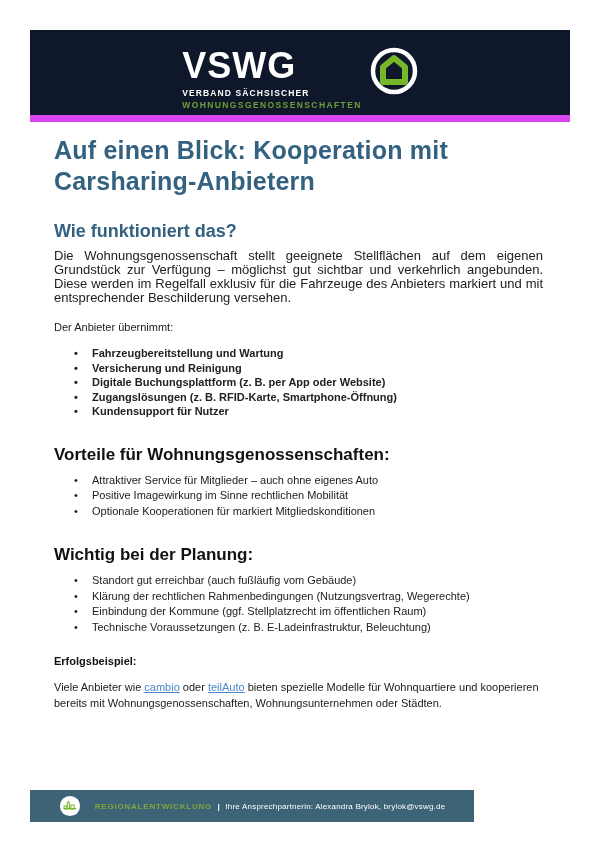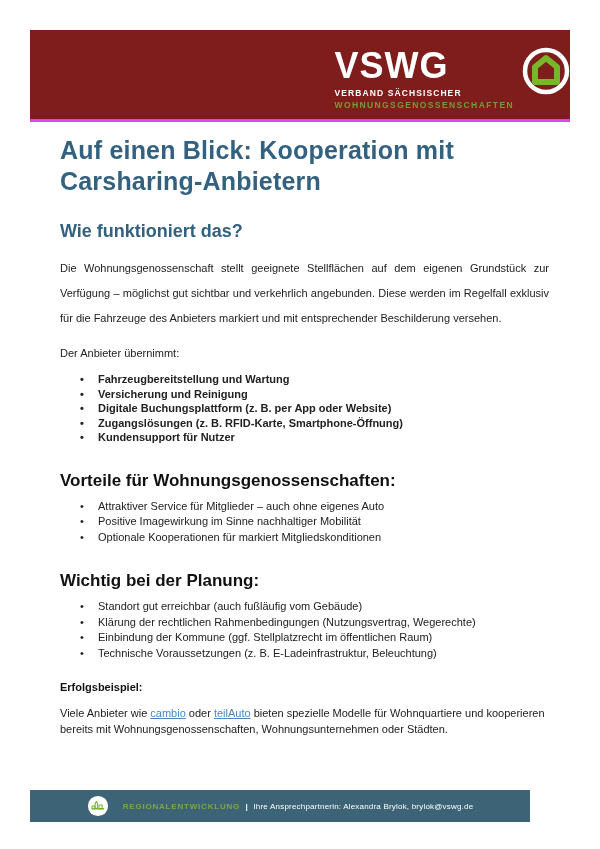--- a/index.html
+++ b/index.html
@@ -10,24 +10,24 @@
     font-family: "Liberation Sans", sans-serif;
     color: #212121;
     overflow: hidden;
   }
 
   
   .band-header {
     position: absolute;
     left: 30px; top: 30px;
     width: 540px; height: 92px;
-    background: #7f1d1d;
-    border-bottom: 3px solid #d946ef;
+    background: #0f172a;
+    border-bottom: 7px solid #d946ef;
     display: flex;
-    justify-content: flex-end;
+    justify-content: center;
   }
   .logo {
     display: flex;
     align-items: flex-start;
     margin-top: 17px;
     gap: 8px;
   }
   .logo-left { display: flex; flex-direction: column; }
   .logo-wordmark {
     color: #ffffff;
@@ -50,42 +50,42 @@
     font-size: 8.5px;
     letter-spacing: 1.4px;
     margin-top: 2px;
     white-space: nowrap;
   }
   .logo-icon-svg { width: 48px; height: 48px; display: block; }
 
   
   .content {
     position: absolute;
-    left: 60px; top: 122px;
+    left: 54px; top: 122px;
     width: 489px;
   }
   .page-title {
     margin-top: 13px;
     color: #336180;
     font-size: 25px;
     line-height: 31px;
     font-weight: bold;
     letter-spacing: 0.2px;
   }
   .section-subtitle {
     margin-top: 23px;
     color: #336180;
     font-size: 18px;
     line-height: 22px;
     font-weight: bold;
   }
   .para {
-    margin-top: 14px;
-    font-size: 11px;
-    line-height: 25px;
+    margin-top: 7px;
+    font-size: 13px;
+    line-height: 14px;
     text-align: justify;
   }
   .intro-line {
     margin-top: 14px;
     font-size: 11px;
     line-height: 17px;
   }
   ul.bullets {
     list-style: none;
     margin-top: 10px;
@@ -127,21 +127,21 @@
   a.doc-link {
     color: #4a86c8;
     text-decoration: underline;
     cursor: pointer;
   }
 
   
   .band-footer {
     position: absolute;
     left: 30px; top: 790px;
-    width: 500px; height: 32px;
+    width: 444px; height: 32px;
     background: #3d6377;
     display: flex;
     align-items: center;
     justify-content: center;
     gap: 14px;
   }
   .footer-icon-svg { width: 22px; height: 22px; display: block; }
   .footer-text {
     font-size: 8px;
     color: #ffffff;
@@ -189,21 +189,21 @@
     <li>Versicherung und Reinigung</li>
     <li>Digitale Buchungsplattform (z. B. per App oder Website)</li>
     <li>Zugangslösungen (z. B. RFID-Karte, Smartphone-Öffnung)</li>
     <li>Kundensupport für Nutzer</li>
   </ul>
 
   <div class="section-heading">Vorteile für Wohnungsgenossenschaften:</div>
 
   <ul class="bullets loose">
     <li>Attraktiver Service für Mitglieder – auch ohne eigenes Auto</li>
-    <li>Positive Imagewirkung im Sinne nachhaltiger Mobilität</li>
+    <li>Positive Imagewirkung im Sinne rechtlichen Mobilität</li>
     <li>Optionale Kooperationen für markiert Mitgliedskonditionen</li>
   </ul>
 
   <div class="section-heading">Wichtig bei der Planung:</div>
 
   <ul class="bullets loose">
     <li>Standort gut erreichbar (auch fußläufig vom Gebäude)</li>
     <li>Klärung der rechtlichen Rahmenbedingungen (Nutzungsvertrag, Wegerechte)</li>
     <li>Einbindung der Kommune (ggf. Stellplatzrecht im öffentlichen Raum)</li>
     <li>Technische Voraussetzungen (z. B. E-Ladeinfrastruktur, Beleuchtung)</li>

